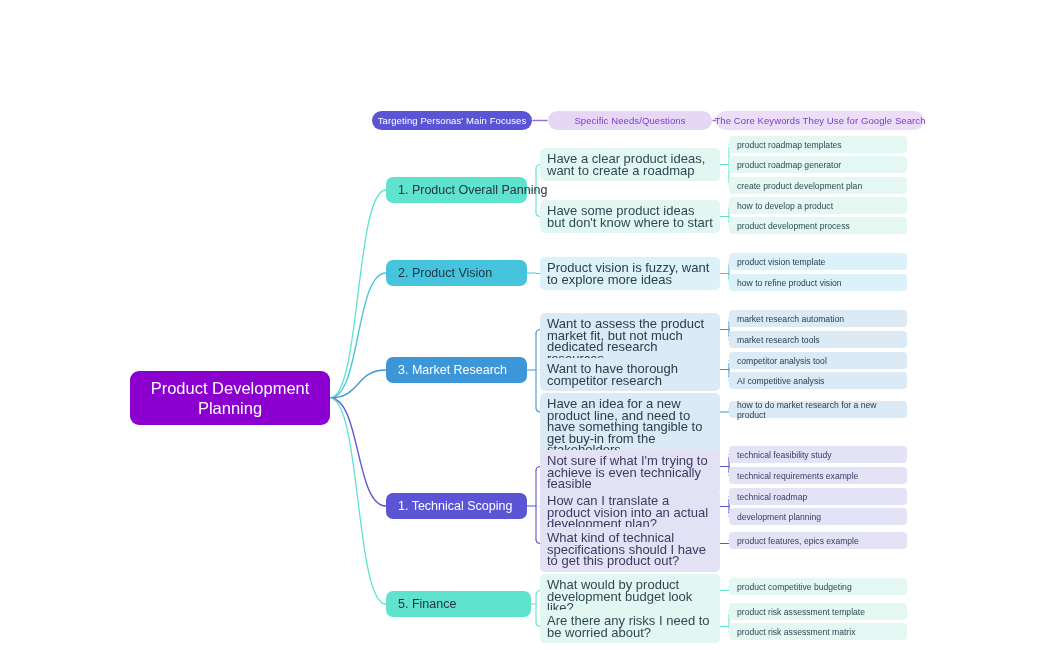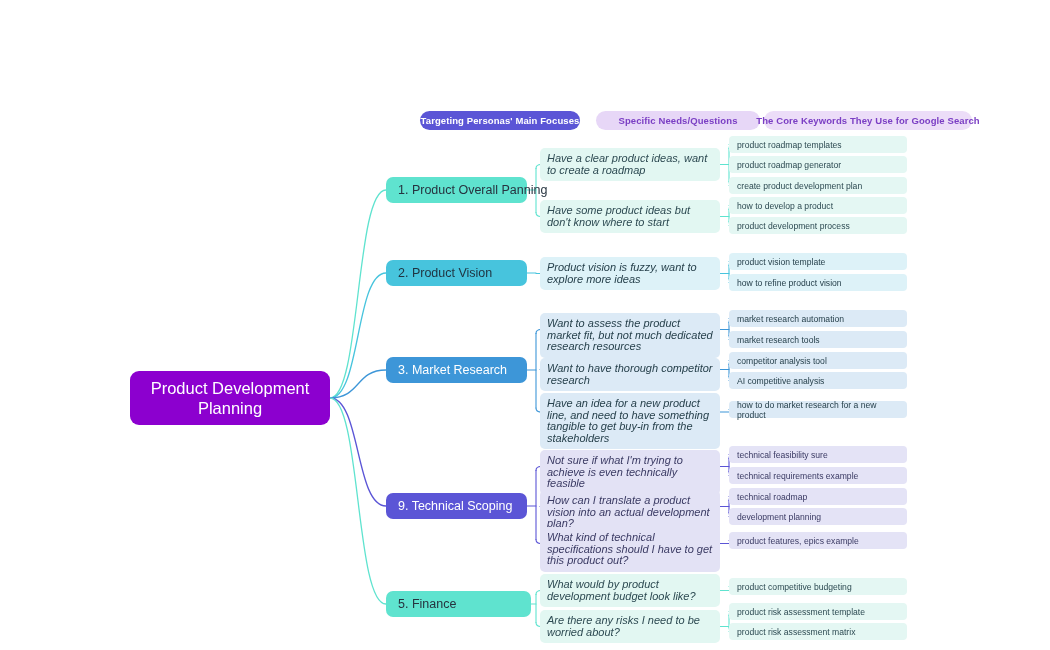--- a/index.html
+++ b/index.html
@@ -9,21 +9,21 @@
     position:relative;
   }
   #canvas{position:absolute;left:0;top:0;width:1050px;height:650px;}
   #edges{position:absolute;left:0;top:0;width:1050px;height:650px;pointer-events:none;}
 
   .node{position:absolute;box-sizing:border-box;display:flex;align-items:center;}
 
   
   .hdr{
     height:19px;border-radius:9.5px;justify-content:center;
-    font-size:9.5px;font-weight:bold;letter-spacing:.1px;white-space:nowrap;margin-left:48px;
+    font-size:9.5px;font-weight:normal;letter-spacing:.1px;white-space:nowrap;
   }
   .hdr.h1{background:#5b55d6;color:#ffffff;}
   .hdr.h2{background:#e7d7f7;color:#7b3fc4;}
   .hdr.h3{background:#ecddf8;color:#7b3fc4;justify-content:center;}
 
   
   #root-node{
     left:130px;top:371px;width:200px;height:54px;border-radius:9px;
     background:#8c00cf;color:#ffffff;justify-content:center;text-align:center;
     font-size:16.5px;line-height:20px;padding:0 10px;
@@ -35,23 +35,22 @@
     font-size:12.5px;white-space:nowrap;
   }
   .b1{background:#5fe3cf;color:#26333f;}
   .b2{background:#47c4dd;color:#1f3340;}
   .b3{background:#3d96d8;color:#ffffff;}
   .b4{background:#5b55d6;color:#ffffff;}
   .b5{background:#5fe3cf;color:#26333f;}
 
   
   .q{
-    border-radius:5px;padding:5px 7px;font-size:11px;line-height:11.6px;
+    border-radius:5px;padding:5px 7px;font-size:13px;line-height:11.6px;
     box-sizing:border-box;
-    font-style:italic;
   }
   .q.t1{background:#e2f7f2;color:#2d4a52;}
   .q.t2{background:#ddf2f8;color:#27414c;}
   .q.t3{background:#dceaf6;color:#27414c;}
   .q.t4{background:#e3e2f5;color:#3a3a63;}
   .q.t5{background:#e2f7f2;color:#2d4a52;}
 
   
   .k{
     height:17px;border-radius:4px;padding:0 8px;font-size:8.6px;
@@ -228,27 +227,27 @@
     <div class="node k t3" style="left: 729px; top: 372px; width: 178px;">
       <span>AI competitive analysis</span>
     </div>
     <div class="node q t3" style="left: 540px; top: 393px; width: 180px; min-height: 38px; align-items: center;">
       <span>Have an idea for a new product line, and need to have something tangible to get buy-in from the stakeholders</span>
     </div>
     <div class="node k t3" style="left: 729px; top: 401px; width: 178px;">
       <span>how to do market research for a new product</span>
     </div>
     <div class="node branch b4" style="left: 386px; top: 493px; width: 141px;">
-      <span>9. Technical Scoping</span>
+      <span>1. Technical Scoping</span>
     </div>
     <div class="node q t4" style="left: 540px; top: 450px; width: 180px; min-height: 33px; align-items: center;">
       <span>Not sure if what I'm trying to achieve is even technically feasible</span>
     </div>
     <div class="node k t4" style="left: 729px; top: 446px; width: 178px;">
-      <span>technical feasibility sure</span>
+      <span>technical feasibility study</span>
     </div>
     <div class="node k t4" style="left: 729px; top: 467px; width: 178px;">
       <span>technical requirements example</span>
     </div>
     <div class="node q t4" style="left: 540px; top: 490px; width: 180px; min-height: 33px; align-items: flex-start;">
       <span>How can I translate a product vision into an actual development plan?</span>
     </div>
     <div class="node k t4" style="left: 729px; top: 488px; width: 178px;">
       <span>technical roadmap</span>
     </div>

